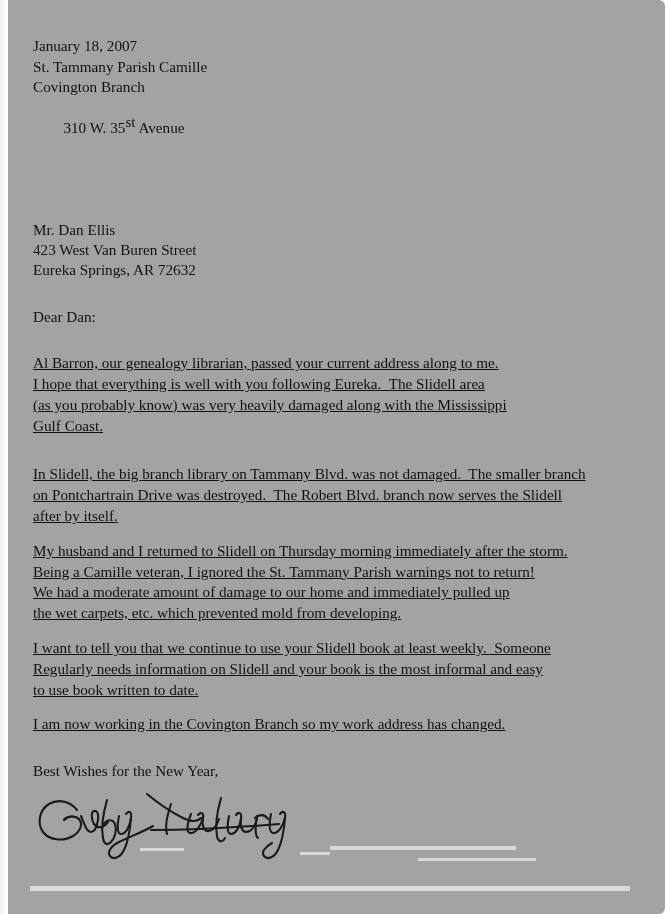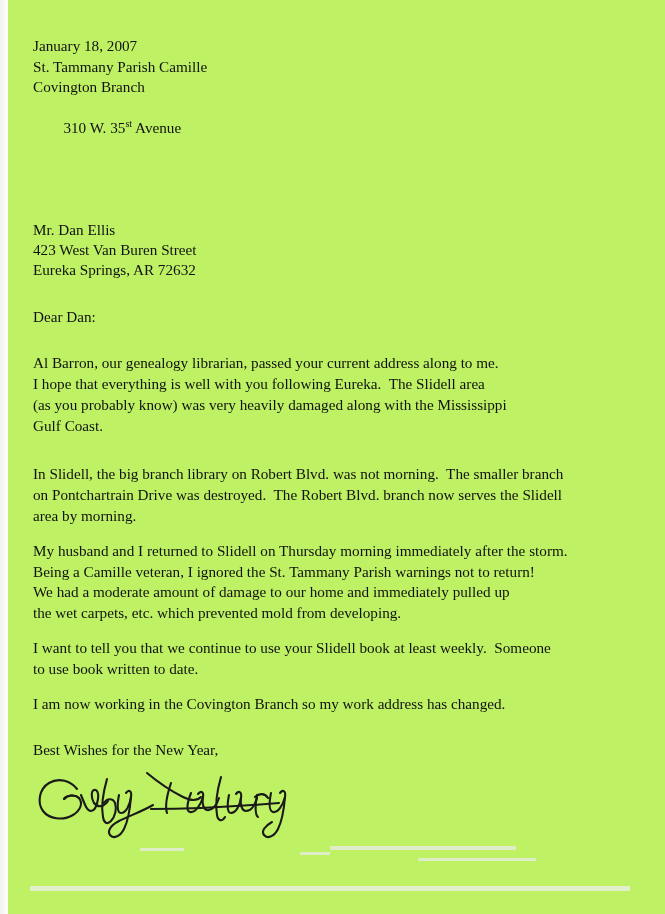--- a/index.html
+++ b/index.html
@@ -11,21 +11,22 @@
     width: 665px;
     height: 914px;
     font-family: "Liberation Serif", serif;
     color: #111111;
     position: relative;
     overflow: hidden;
   }
   .page {
     position: absolute;
     inset: 0;
-    background: #bef264;
+    background: #a3a3a3;
+    border-radius: 6px;
   }
   .letter {
     position: absolute;
     left: 33px;
     top: 36px;
     right: 18px;
   }
   .block {
     margin: 0 0 0 0;
   }
@@ -33,26 +34,27 @@
     font-size: 15.2px;
     line-height: 20.4px;
     white-space: pre-wrap;
   }
   .sender-block .line { line-height: 20.6px; }
   .gap-lg { height: 60px; }
   .gap-md { height: 26px; }
   .gap-sm { height: 14px; }
   .para {
     margin-bottom: 0;
+    text-decoration: underline;
   }
   .para .line {
     line-height: 20.8px;
   }
   sup {
-    font-size: 10px;
+    font-size: 15px;
     vertical-align: super;
     line-height: 0;
   }
   .signature-wrap {
     position: relative;
     height: 74px;
     margin-top: 8px;
   }
   .signature {
     position: absolute;
@@ -117,38 +119,39 @@
       <div class="line">(as you probably know) was very heavily damaged along with the Mississippi</div>
       <div class="line">Gulf Coast.</div>
     </div>
 
     <div class="gap-sm"></div>
 
 
     <div class="gap-sm"></div>
 
     <div class="para">
-      <div class="line">In Slidell, the big branch library on Robert Blvd. was not morning.  The smaller branch</div>
+      <div class="line">In Slidell, the big branch library on Tammany Blvd. was not damaged.  The smaller branch</div>
       <div class="line">on Pontchartrain Drive was destroyed.  The Robert Blvd. branch now serves the Slidell</div>
-      <div class="line">area by morning.</div>
+      <div class="line">after by itself.</div>
     </div>
 
     <div class="gap-sm"></div>
 
     <div class="para">
       <div class="line">My husband and I returned to Slidell on Thursday morning immediately after the storm.</div>
       <div class="line">Being a Camille veteran, I ignored the St. Tammany Parish warnings not to return!</div>
       <div class="line">We had a moderate amount of damage to our home and immediately pulled up</div>
       <div class="line">the wet carpets, etc. which prevented mold from developing.</div>
     </div>
 
     <div class="gap-sm"></div>
 
     <div class="para">
       <div class="line">I want to tell you that we continue to use your Slidell book at least weekly.  Someone</div>
+      <div class="line">Regularly needs information on Slidell and your book is the most informal and easy</div>
       <div class="line">to use book written to date.</div>
     </div>
 
     <div class="gap-sm"></div>
 
     <div class="para">
       <div class="line">I am now working in the Covington Branch so my work address has changed.</div>
     </div>
 
     <div class="gap-md"></div>

